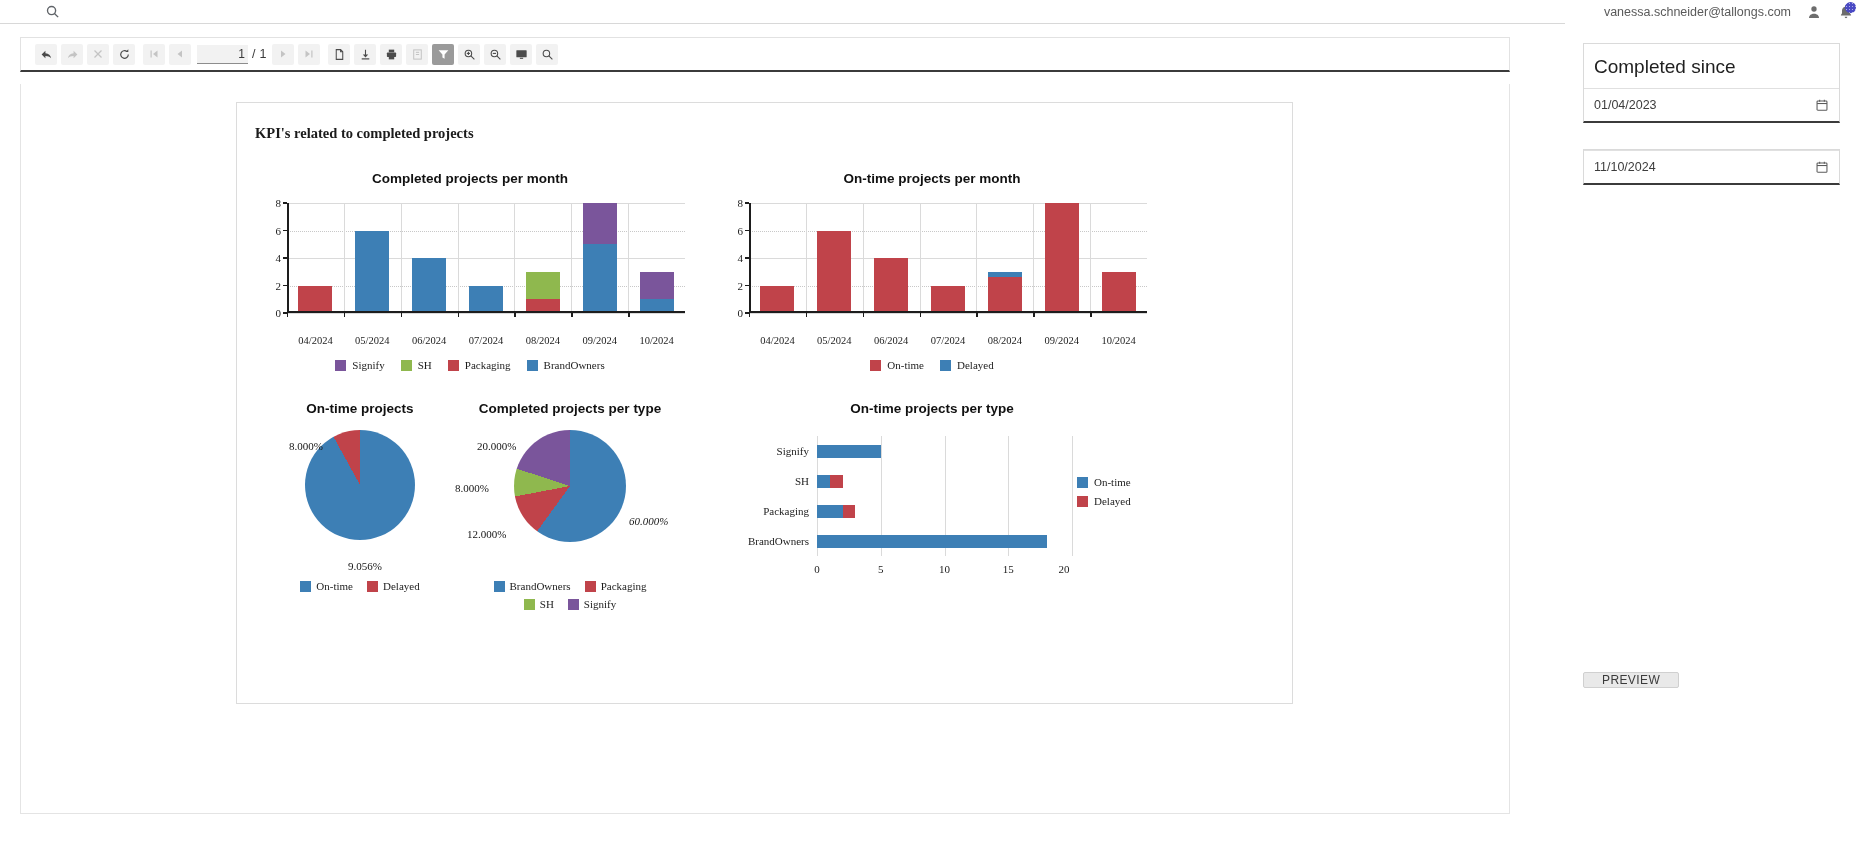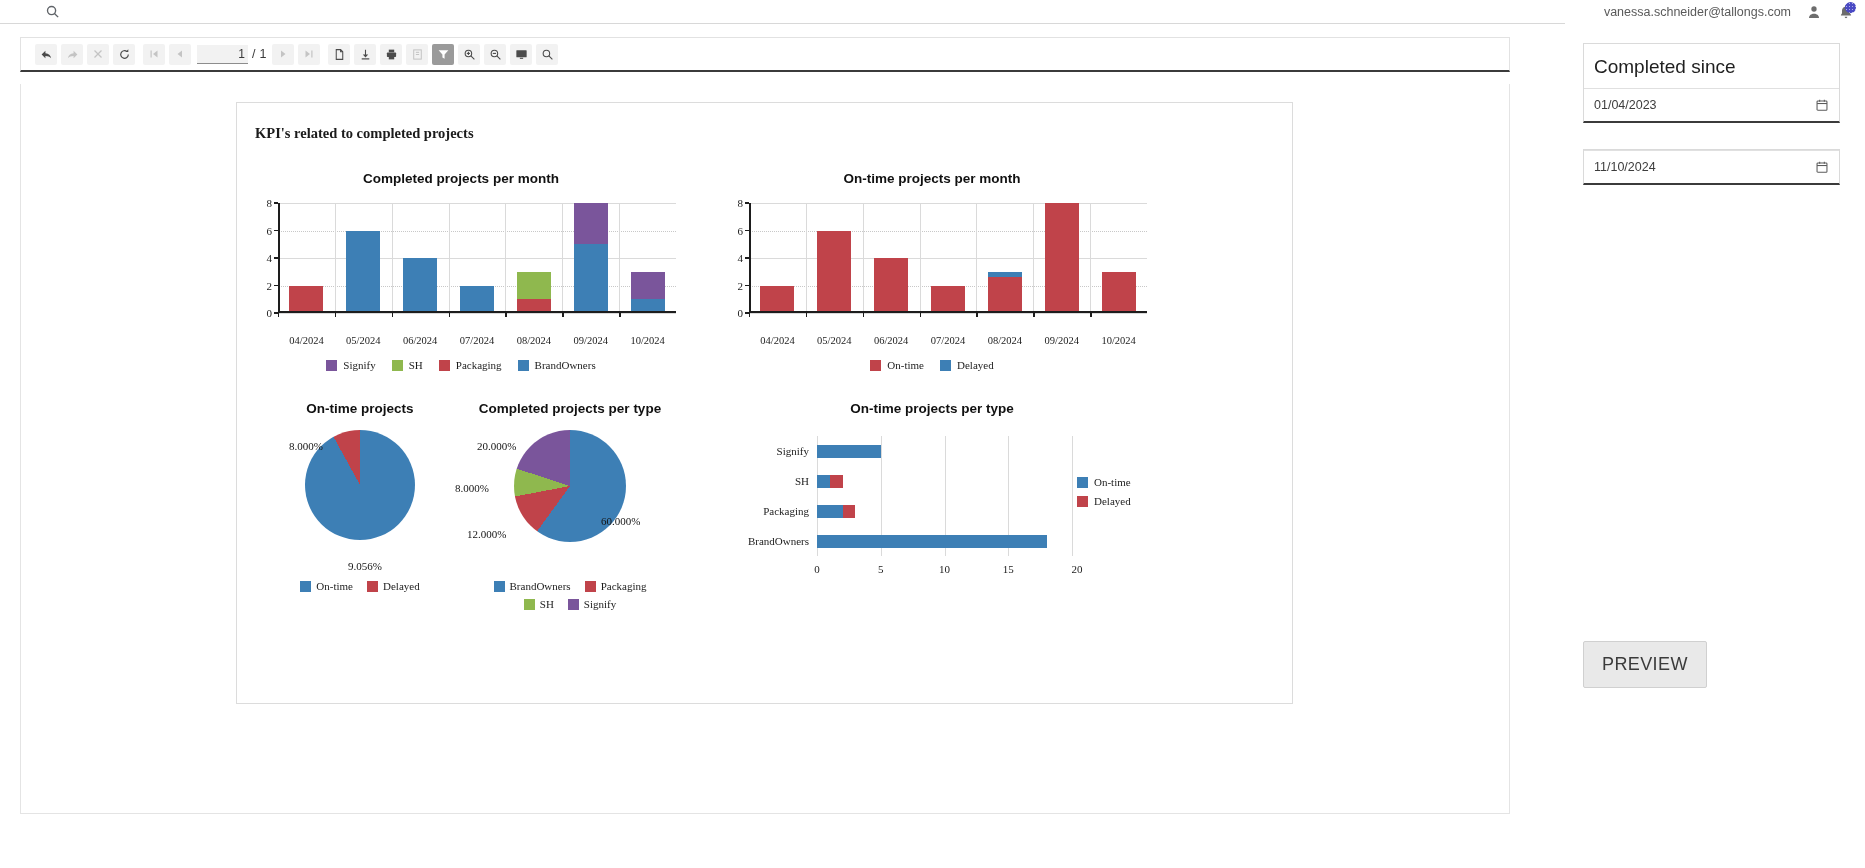--- a/index.html
+++ b/index.html
@@ -160,21 +160,21 @@
   }
   .param-field{
     display:flex;align-items:center;justify-content:space-between;
     border-top:1px solid #e0e0e0;padding:9px 10px;
   }
   .param-value{font-size:12.5px;color:#3d3d3d;}
   .cal-icon{color:#5b5b5b;display:flex;align-items:center;}
   .preview-btn{
     position:absolute;left:18px;bottom:180px;
     background:#e9e9e9;border:1px solid #d0d0d0;border-radius:2px;
-    padding:12px 18px;font-size:18px;color:#3b3b3b;letter-spacing:.4px;cursor:pointer;
+    padding:0 18px;font-size:12px;color:#3b3b3b;letter-spacing:.4px;cursor:pointer;
     font-family:"Liberation Sans", sans-serif;
   }
 </style>
 </head>
 <body>
 
 <div class="topbar">
   <div class="tb-search-icon">
     <svg width="15" height="15" viewBox="0 0 24 24" fill="none" stroke="currentColor" stroke-width="2.2">
       <circle cx="10.5" cy="10.5" r="6.5"></circle>
@@ -311,21 +311,21 @@
     </div>
   </div>
 
   <div class="canvas-wrap">
 
     <div class="split-arrow"></div>
 
     <div class="report-page">
       <div class="report-title">KPI's related to completed projects</div>
 
-      <div class="chart" style="left:9px;top:68px;width:430px;">
+      <div class="chart" style="left:18px;top:68px;width:430px;">
         <div class="chart-title">Completed projects per month</div>
         <div style="margin-left:32px;margin-top:17px;">
           <div class="plot" id="c1plot" style="height:110px;">
               <div class="gridline" style="top: 110px;"></div>
               <div class="ytick" style="top: 110px;">0</div>
               <div class="ytickmark" style="top: 109.3px;"></div>
               <div class="gridline dotted" style="top: 82.5px;"></div>
               <div class="ytick" style="top: 82.5px;">2</div>
               <div class="ytickmark" style="top: 81.8px;"></div>
               <div class="gridline" style="top: 55px;"></div>
@@ -537,21 +537,21 @@
           </div>
       </div>
 
       <div class="chart" style="left:218px;top:298px;width:230px;">
         <div class="chart-title">Completed projects per type</div>
         <div style="position:relative;height:140px;margin-top:12px;">
           <div class="pie" id="pie2" style="width: 112px; height: 112px; margin: 14px auto 0px; background: conic-gradient(rgb(61, 127, 181) 0deg, rgb(61, 127, 181) 216deg, rgb(192, 67, 74) 216deg, rgb(192, 67, 74) 259.2deg, rgb(143, 184, 78) 259.2deg, rgb(143, 184, 78) 288deg, rgb(122, 85, 155) 288deg, rgb(122, 85, 155) 360deg);"></div>
           <div class="pct" style="left:22px;top:10px;">20.000%</div>
           <div class="pct" style="left:0px;top:52px;">8.000%</div>
           <div class="pct" style="left:12px;top:98px;">12.000%</div>
-          <div class="pct" style="left:146px;top:85px;">60.000%</div>
+          <div class="pct" style="left:174px;top:85px;font-style:italic;">60.000%</div>
         </div>
         <div class="pie-legend" id="pie2legend" style="max-width:175px;margin-left:auto;margin-right:auto;">
             <div class="li">
               <span class="swatch" style="background: rgb(61, 127, 181);"></span>
               <span class="lbl">BrandOwners</span>
             </div>
             <div class="li">
               <span class="swatch" style="background: rgb(192, 67, 74);"></span>
               <span class="lbl">Packaging</span>
             </div>
@@ -572,21 +572,21 @@
           <div class="hplot" id="h1plot" style="width:255px;height:120px;">
               <div class="vgrid" style="left: 0px;"></div>
               <div class="hxlabel" style="left: 0px; top: 127px;">0</div>
               <div class="vgrid" style="left: 63.75px;"></div>
               <div class="hxlabel" style="left: 63.75px; top: 127px;">5</div>
               <div class="vgrid" style="left: 127.5px;"></div>
               <div class="hxlabel" style="left: 127.5px; top: 127px;">10</div>
               <div class="vgrid" style="left: 191.25px;"></div>
               <div class="hxlabel" style="left: 191.25px; top: 127px;">15</div>
               <div class="vgrid" style="left: 255px;"></div>
-              <div class="hxlabel" style="left: 260px; top: 127px;">20</div>
+              <div class="hxlabel" style="left: 247px; top: 127px;">20</div>
               <div class="hrow" style="top: 8px;">
                 <div class="hbar" style="width: 63.75px; background: rgb(61, 127, 181);"></div>
               </div>
               <div class="hcat" style="top: 15px;">Signify</div>
               <div class="hrow" style="top: 38px;">
                 <div class="hbar" style="width: 12.75px; background: rgb(61, 127, 181);"></div>
                 <div class="hbar" style="width: 12.75px; background: rgb(192, 67, 74);"></div>
               </div>
               <div class="hcat" style="top: 45px;">SH</div>
               <div class="hrow" style="top: 68px;">

